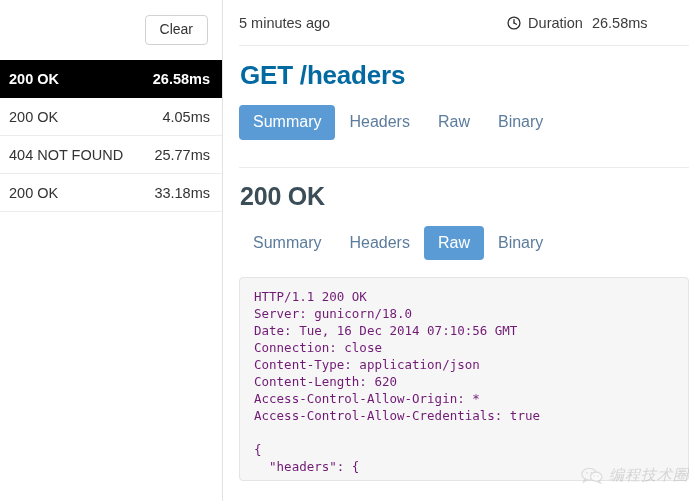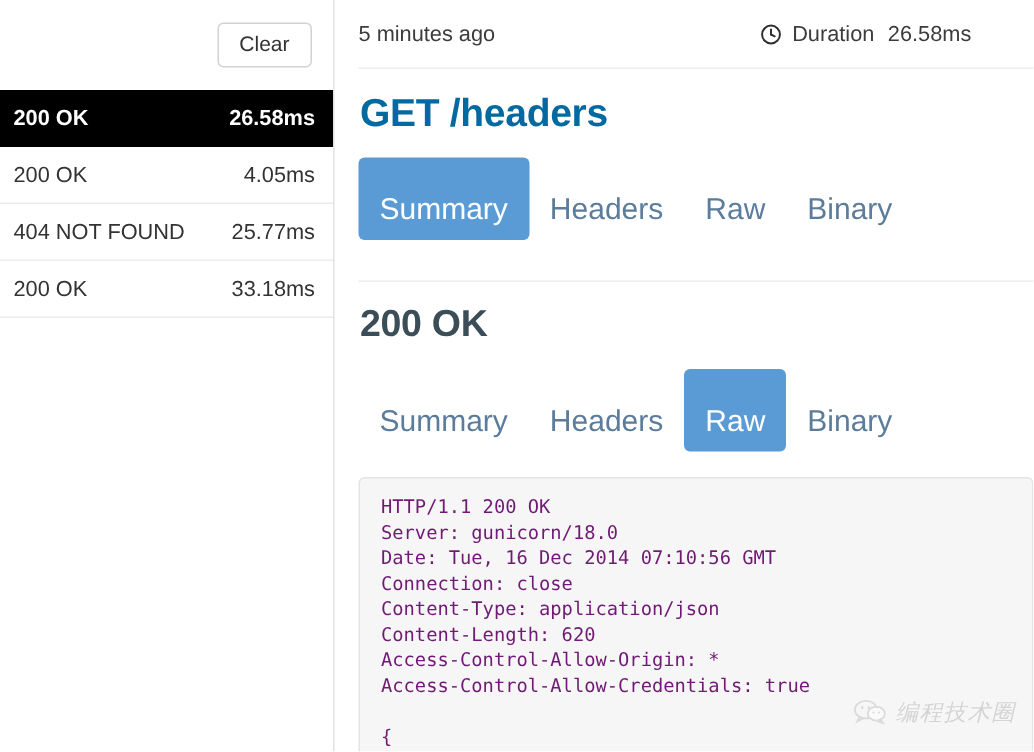--- a/index.html
+++ b/index.html
@@ -141,23 +141,23 @@
     color: #3b4d56;
     font-size: 25px;
     margin-bottom: 15px;
   }
 
   .tabs {
     display: flex;
     align-items: center;
   }
   .tab {
-    font-size: 20px;
+    font-size: 16px;
     color: #5c7c9c;
-    padding: 24px 14px 9px 14px;
+    padding: 8px 14px 9px 14px;
     border-radius: 4px;
     cursor: pointer;
     white-space: nowrap;
     line-height: 1.1;
   }
   .tab.active {
     background: #5b9bd5;
     color: #ffffff;
   }
 
@@ -174,24 +174,24 @@
     color: #701a75;
     white-space: pre;
     overflow: hidden;
     height: 204px;
     box-sizing: border-box;
   }
 
   
   .watermark {
     position: absolute;
-    right: 12px;
+    right: 0;
     bottom: 16px;
     display: flex;
-    align-items: flex-start;
+    align-items: center;
     opacity: 0.55;
     pointer-events: none;
   }
   .watermark-icon {
     margin-right: 6px;
     display: inline-flex;
     align-items: center;
   }
   .watermark-text {
     font-family: "DejaVu Sans", sans-serif;

